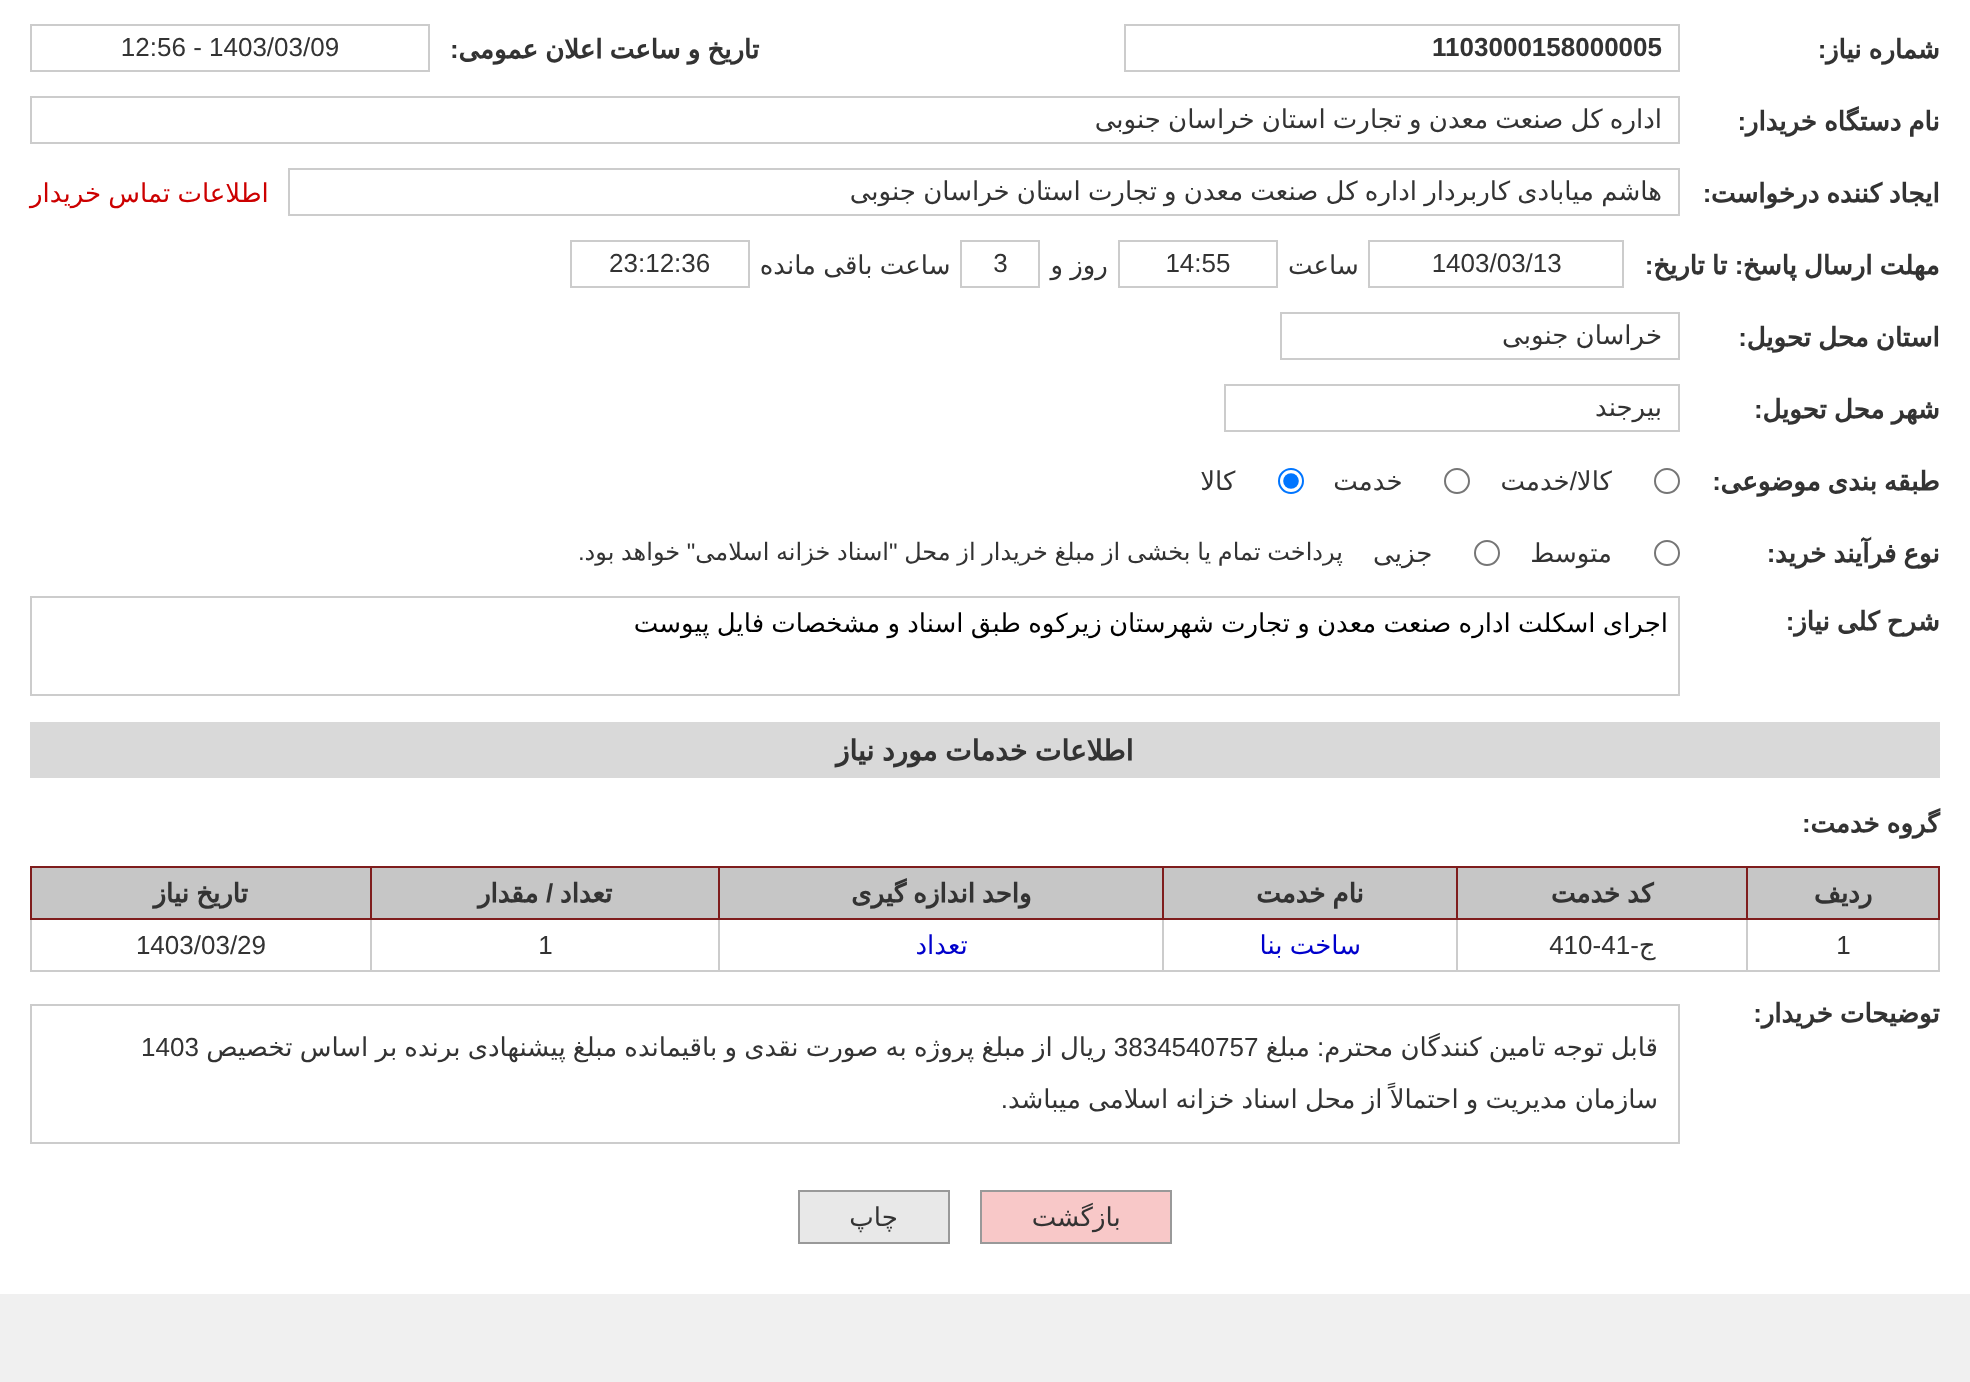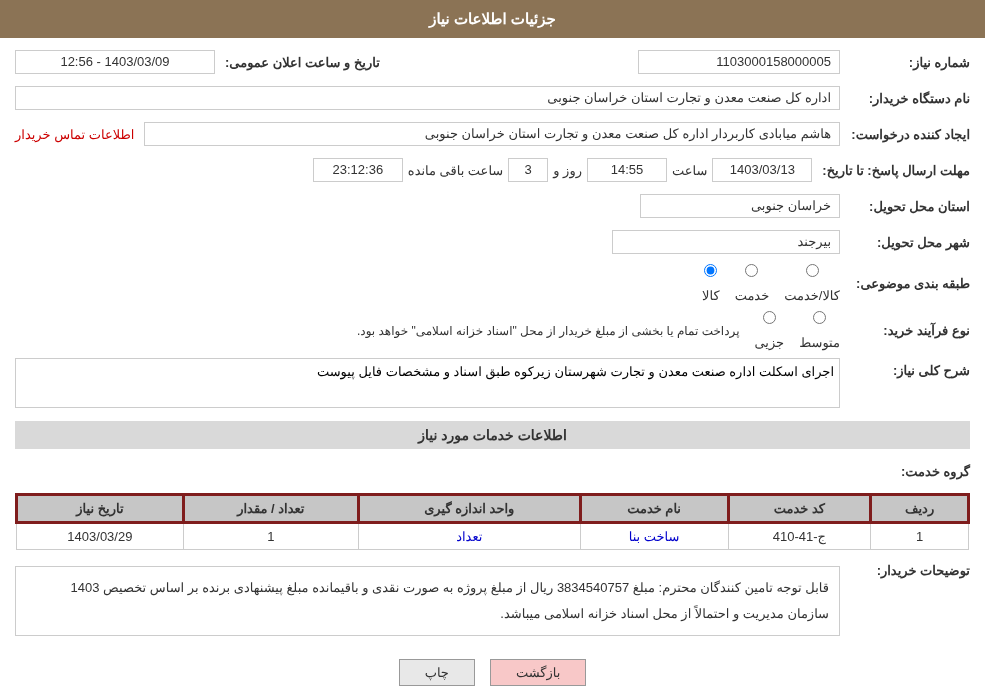--- a/index.html
+++ b/index.html
@@ -61,34 +61,33 @@
       text-decoration: none;
     }
     .radio-group {
       display: flex;
       gap: 15px;
       align-items: center;
     }
     .radio-item {
       display: flex;
       align-items: center;
-      gap: 11px;
-      flex-direction: column;
+      gap: 21px;
     }
     .radio-item input {
       margin: 0;
     }
     .table-container {
       width: 100%;
       border-collapse: collapse;
       margin: 8px 0;
     }
     .table-container th {
       background: #c6c6c6;
-      border: 3px solid #7f1d1d;
+      border: 1px solid #7f1d1d;
       padding: 5px 8px;
       text-align: center;
       font-weight: bold;
     }
     .table-container td {
       border: 1px solid #ccc;
       padding: 5px 8px;
       text-align: center;
     }
     .textarea-field {
@@ -145,49 +144,46 @@
     }
     .content-col {
       flex: 1;
     }
   </style>
 </head>
 <body>
 
 <div class="page-wrapper">
 
-  <div class="header-bar">
-    <span>جزئیات اطلاعات نیاز</span>
-  </div>
 
   <div class="content">
 
     <div class="row">
       <span class="label">شماره نیاز:</span>
-      <div class="value-box" style="width:202px;">1103000158000005</div>
+      <div class="value-box" style="width:278px;font-weight:bold;">1103000158000005</div>
       <div style="flex:1;"></div>
       <span class="label" style="min-width:auto;padding-right:10px;">تاریخ و ساعت اعلان عمومی:</span>
       <div class="value-box" style="width:200px;text-align:center;">1403/03/09 - 12:56</div>
     </div>
 
     <div class="row">
       <span class="label">نام دستگاه خریدار:</span>
       <div class="value-box" style="flex:1;">اداره کل صنعت  معدن و تجارت استان خراسان جنوبی</div>
     </div>
 
     <div class="row">
       <span class="label">ایجاد کننده درخواست:</span>
       <div class="value-box" style="flex:1;">هاشم میابادی کاربردار اداره کل صنعت  معدن و تجارت استان خراسان جنوبی</div>
       <span style="width:10px;"></span>
       <a class="link-text">اطلاعات تماس خریدار</a>
     </div>
 
     <div class="row">
       <span class="label">مهلت ارسال پاسخ: تا تاریخ:</span>
-      <div class="value-box" style="width:100px;text-align:center;">1403/03/13</div>
+      <div class="value-box" style="width:128px;text-align:center;">1403/03/13</div>
       <span style="padding: 0 5px;">ساعت</span>
       <div class="value-box" style="width:80px;text-align:center;">14:55</div>
       <span style="padding: 0 5px;">روز و</span>
       <div class="value-box" style="width:40px;text-align:center;">3</div>
       <span style="padding: 0 5px;">ساعت باقی مانده</span>
       <div class="value-box" style="width:90px;text-align:center;">23:12:36</div>
     </div>
 
     <div class="row">
       <span class="label">استان محل تحویل:</span>

